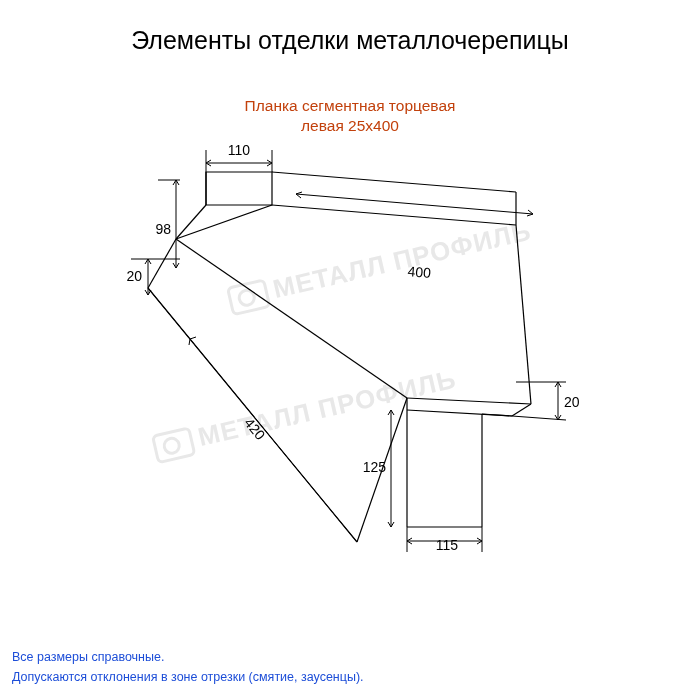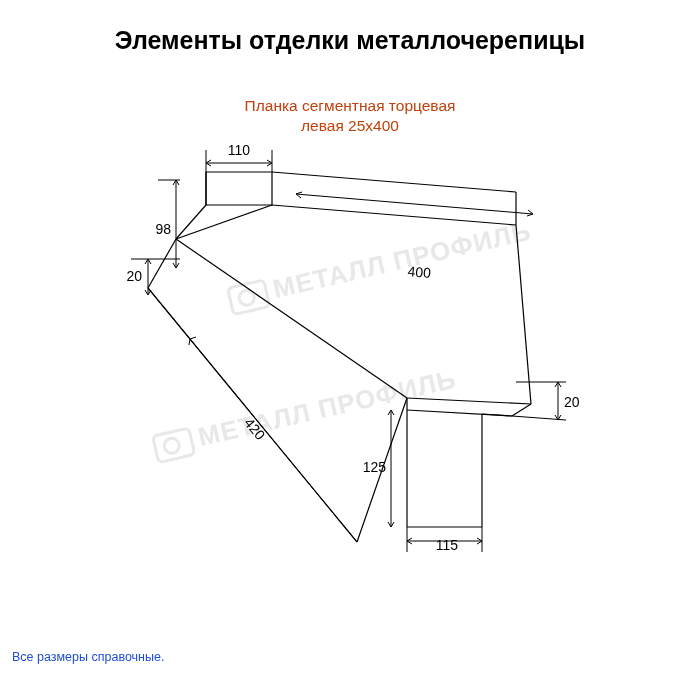--- a/index.html
+++ b/index.html
@@ -20,21 +20,21 @@
     width: 700px;
     height: 700px;
   }
   .title {
     position: absolute;
     top: 26px;
     left: 0;
     width: 700px;
     text-align: center;
     font-size: 25px;
-    font-weight: bold;
+    font-weight: normal;
     letter-spacing: 0px;
     color: #000;
   }
   .subtitle {
     position: absolute;
     top: 96px;
     left: 0;
     width: 700px;
     text-align: center;
     font-size: 15.5px;
@@ -211,14 +211,15 @@
       <path class="dim-line" d="M 558,382 L 555,387 M 558,382 L 561,387"></path>
       <path class="dim-line" d="M 558,420 L 555,415 M 558,420 L 561,415"></path>
       <path class="dim-line" d="M 516,382 L 566,382"></path>
       <path class="dim-line" d="M 512,416 L 566,420"></path>
       <text x="564" y="407" text-anchor="start">20</text>
     </g>
 
   </svg>
 
   <div class="footnote l1">Все размеры справочные.</div>
+  <div class="footnote l2">Допускаются отклонения в зоне отрезки (смятие, заусенцы).</div>
 
 </div>
 
 </body></html>

